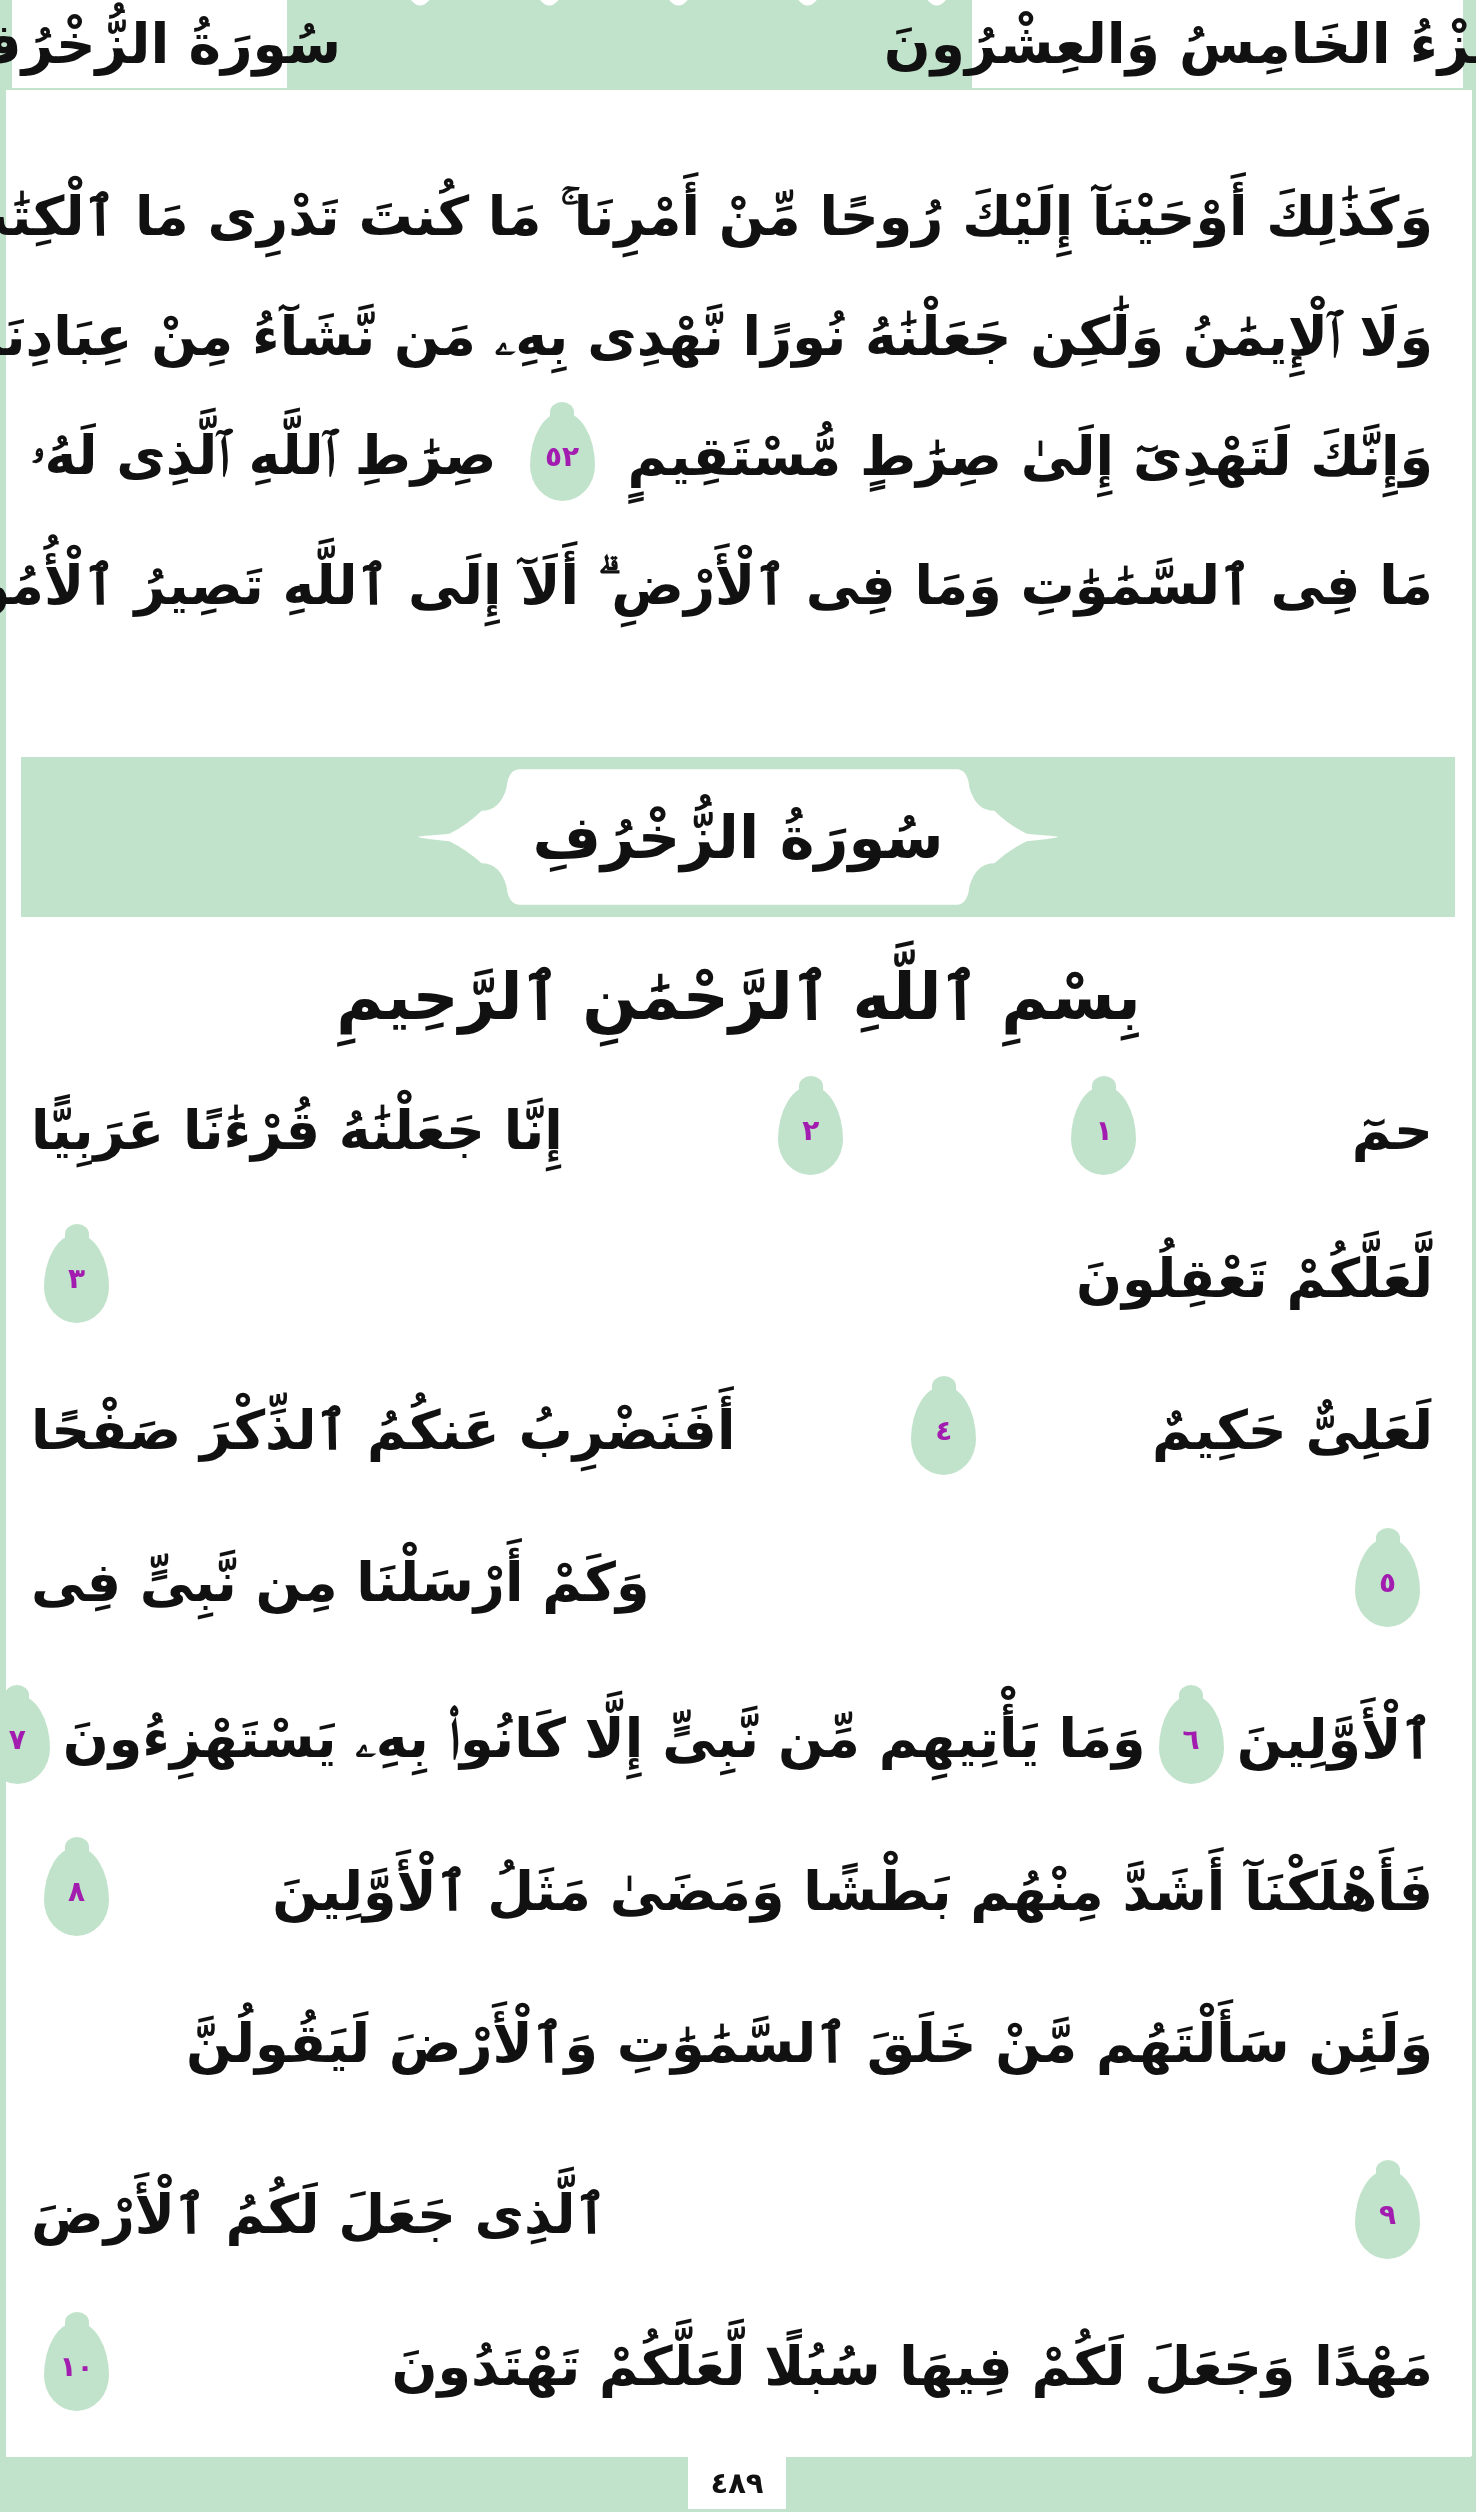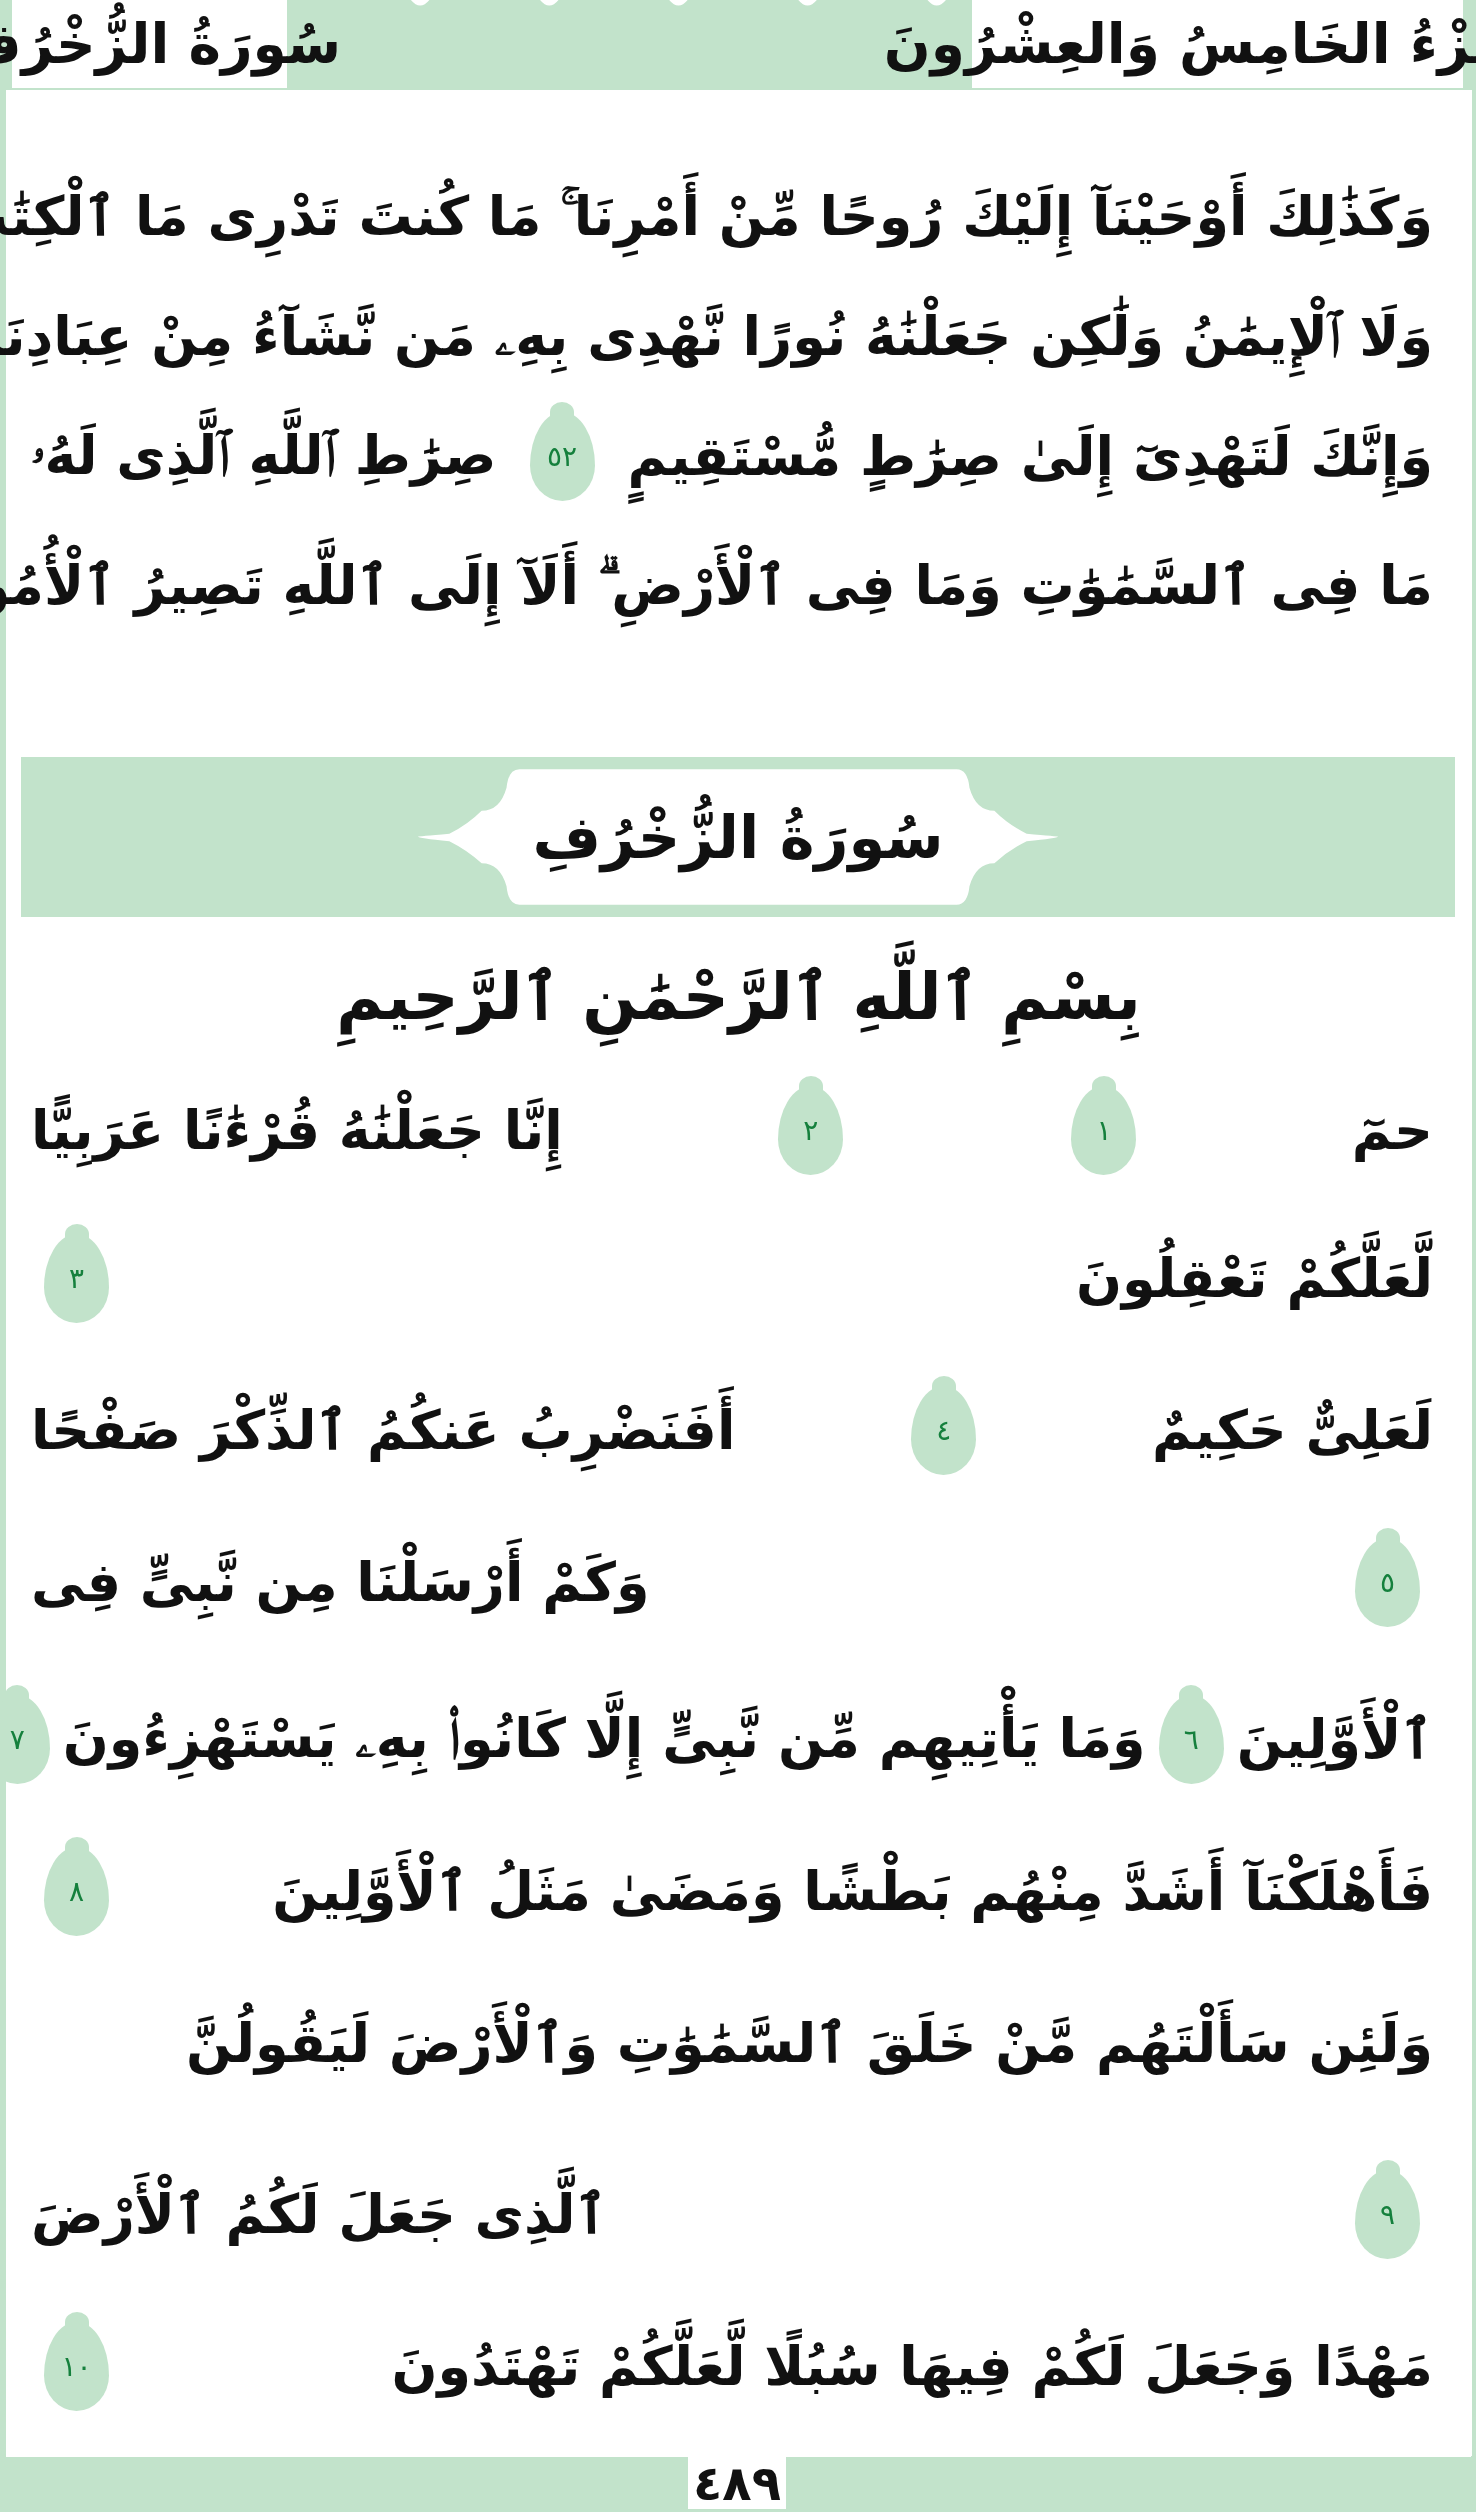--- a/index.html
+++ b/index.html
@@ -24,21 +24,21 @@
   .page-body { position:absolute; left:5.5px; top:90px; width:1466px; height:2366px; background:#fff; }
   .line {
     position:absolute; left:31px; width:1402px; height:138px;
     display:flex; align-items:center; justify-content:space-between; direction:rtl;
     font-family:"DejaVu Sans", sans-serif; font-size:54px; font-weight:bold; color:#111; white-space:nowrap;
   }
   .seg { display:inline-block; }
   .marker {
     flex:0 0 auto; display:inline-flex; align-items:center; justify-content:center;
     width:65px; height:89px; background:#c2e3cb; border-radius:50% 50% 50% 50% / 60% 60% 40% 40%;
-    font-size:28px; font-weight:normal; color:#15803d; margin:0 13px; position:relative;
+    font-size:28px; font-weight:bold; color:#a21caf; margin:0 13px; position:relative;
   }
   .marker::before {
     content:""; position:absolute; top:-9.2px; left:50%; transform:translateX(-50%);
     width:24px; height:20px; background:#c2e3cb; border-radius:50% 50% 0 0;
   }
 
   
   .surah-banner { position:absolute; left:21px; top:757px; width:1434px; height:160px; background:#c2e3cb; }
   .banner-cartouche {
     position:absolute; left:397px; top:12px; width:640px; height:136px;
@@ -50,21 +50,21 @@
 
   .basmala {
     position:absolute; left:314px; top:946px; width:849px; height:101px; display:flex; align-items:center; justify-content:center;
     font-size:64px; font-weight:bold; direction:rtl; white-space:nowrap;
   }
 
   
   .footer { position:absolute; left:0; top:2457px; width:1476px; height:55px; background:#c2e3cb; }
   .page-number-box {
     position:absolute; left:688px; top:2; width:98px; height:52px; background:#fff;
-    display:flex; align-items:center; justify-content:center; font-size:48px; font-weight:bold; direction:rtl;text-align:center;
+    display:flex; align-items:center; justify-content:center; font-size:29px; font-weight:bold; direction:rtl;text-align:center;
   }
 </style>
 </head>
 <body>
 
 <div class="frame-left"></div>
 <div class="frame-right"></div>
 
 <div class="header">
   <svg class="header-scallops" viewBox="0 0 735 14" preserveAspectRatio="none">

